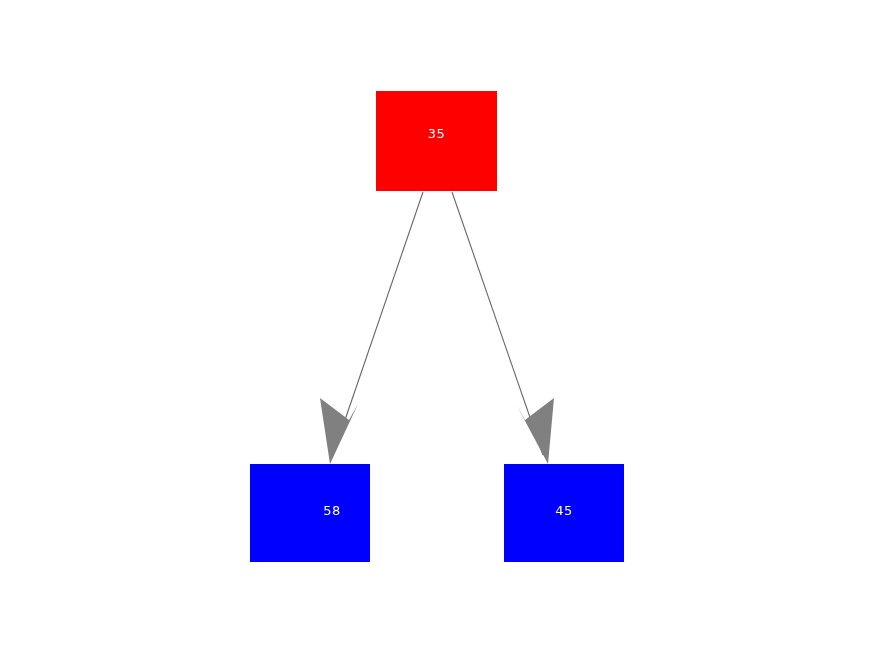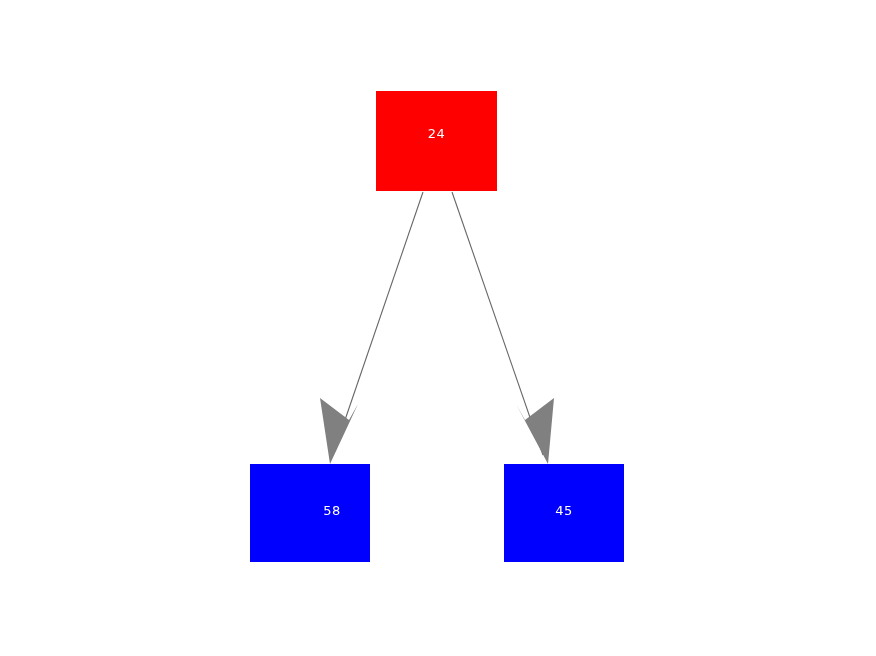--- a/index.html
+++ b/index.html
@@ -86,21 +86,21 @@
       <line x1="423" y1="192" x2="333" y2="455" stroke="#666666" stroke-width="1.1" fill="none"></line>
       <polygon points="320,398 349,420 358,404 330,464" fill="#808080"></polygon>
     </g>
     <g>
       <line x1="452" y1="192" x2="543" y2="455" stroke="#666666" stroke-width="1.1" fill="none"></line>
       <polygon points="554,398 525,420 516,404 548,464" fill="#808080"></polygon>
     </g>
   </svg>
 
   <div class="node" id="node-29" style="left: 376px; top: 91px; width: 121px; height: 100px; background: rgb(255, 0, 0);">
-    <span class="node-label" style="color: rgb(255, 255, 255);">24</span>
+    <span class="node-label" style="color: rgb(255, 255, 255);">35</span>
   </div>
 
   <div class="node" id="node-58" style="left: 250px; top: 464px; width: 120px; height: 98px; background: rgb(0, 0, 255);">
     <span class="node-label" style="color: rgb(255, 255, 255);">58</span>
   </div>
 
   <div class="node" id="node-59" style="left: 504px; top: 464px; width: 120px; height: 98px; background: rgb(0, 0, 255);">
     <span class="node-label" style="color: rgb(255, 255, 255);">45</span>
   </div>
 

